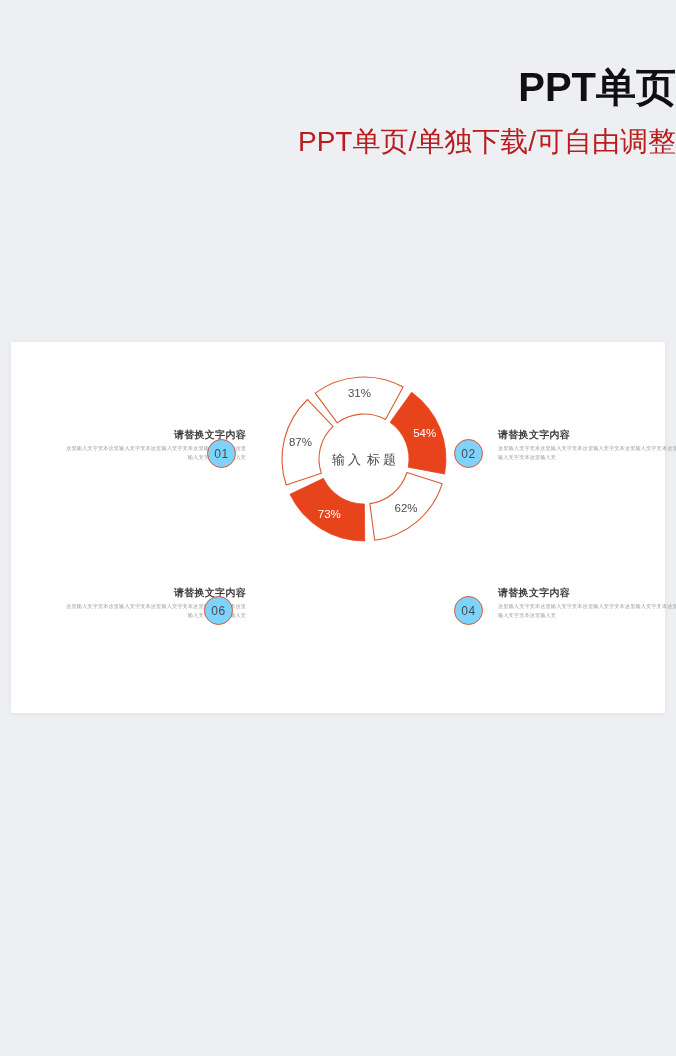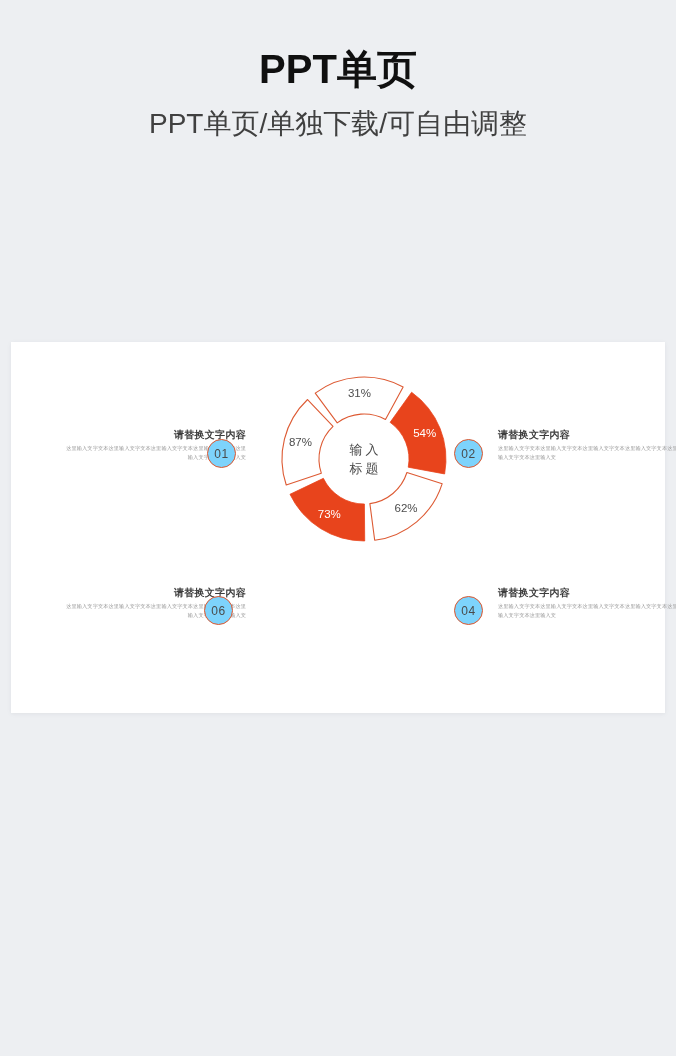--- a/index.html
+++ b/index.html
@@ -9,35 +9,35 @@
   body {
     width: 676px;
     height: 1056px;
     background: #edeff2;
     font-family: "Liberation Sans", "DejaVu Sans", sans-serif;
     overflow: hidden;
     position: relative;
   }
   .page-header {
     width: 100%;
-    text-align: center;
-    padding-top: 44px;
+    text-align: right;
+    padding-top: 62px;
     box-sizing: border-box;
   }
   .page-title {
     font-size: 40px;
     font-weight: bold;
     color: #101010;
     letter-spacing: 0px;
     line-height: 50px;
     margin: 0;
   }
   .page-subtitle {
     font-size: 28px;
-    color: #404040;
+    color: #b91c1c;
     font-weight: normal;
     line-height: 40px;
     margin: 10px 0 0 0;
   }
 
   
   .slide-card {
     position: absolute;
     left: 11px;
     top: 342px;
@@ -123,21 +123,20 @@
   .seg-label.on-white { fill: #4d4d4d; }
   .seg-label.on-fill  { fill: #ffffff; }
 
   .center-label {
     position: absolute;
     left: 0;
     top: 0;
     width: 186px;
     height: 186px;
     display: flex;
-    flex-direction: column;
     align-items: center;
     justify-content: center;
     font-size: 13px;
     color: #4a4a4a;
     letter-spacing: 3px;
     line-height: 19px;
     pointer-events: none;
   }
   .center-label span { display: block; text-indent: 3px; }
 </style>

